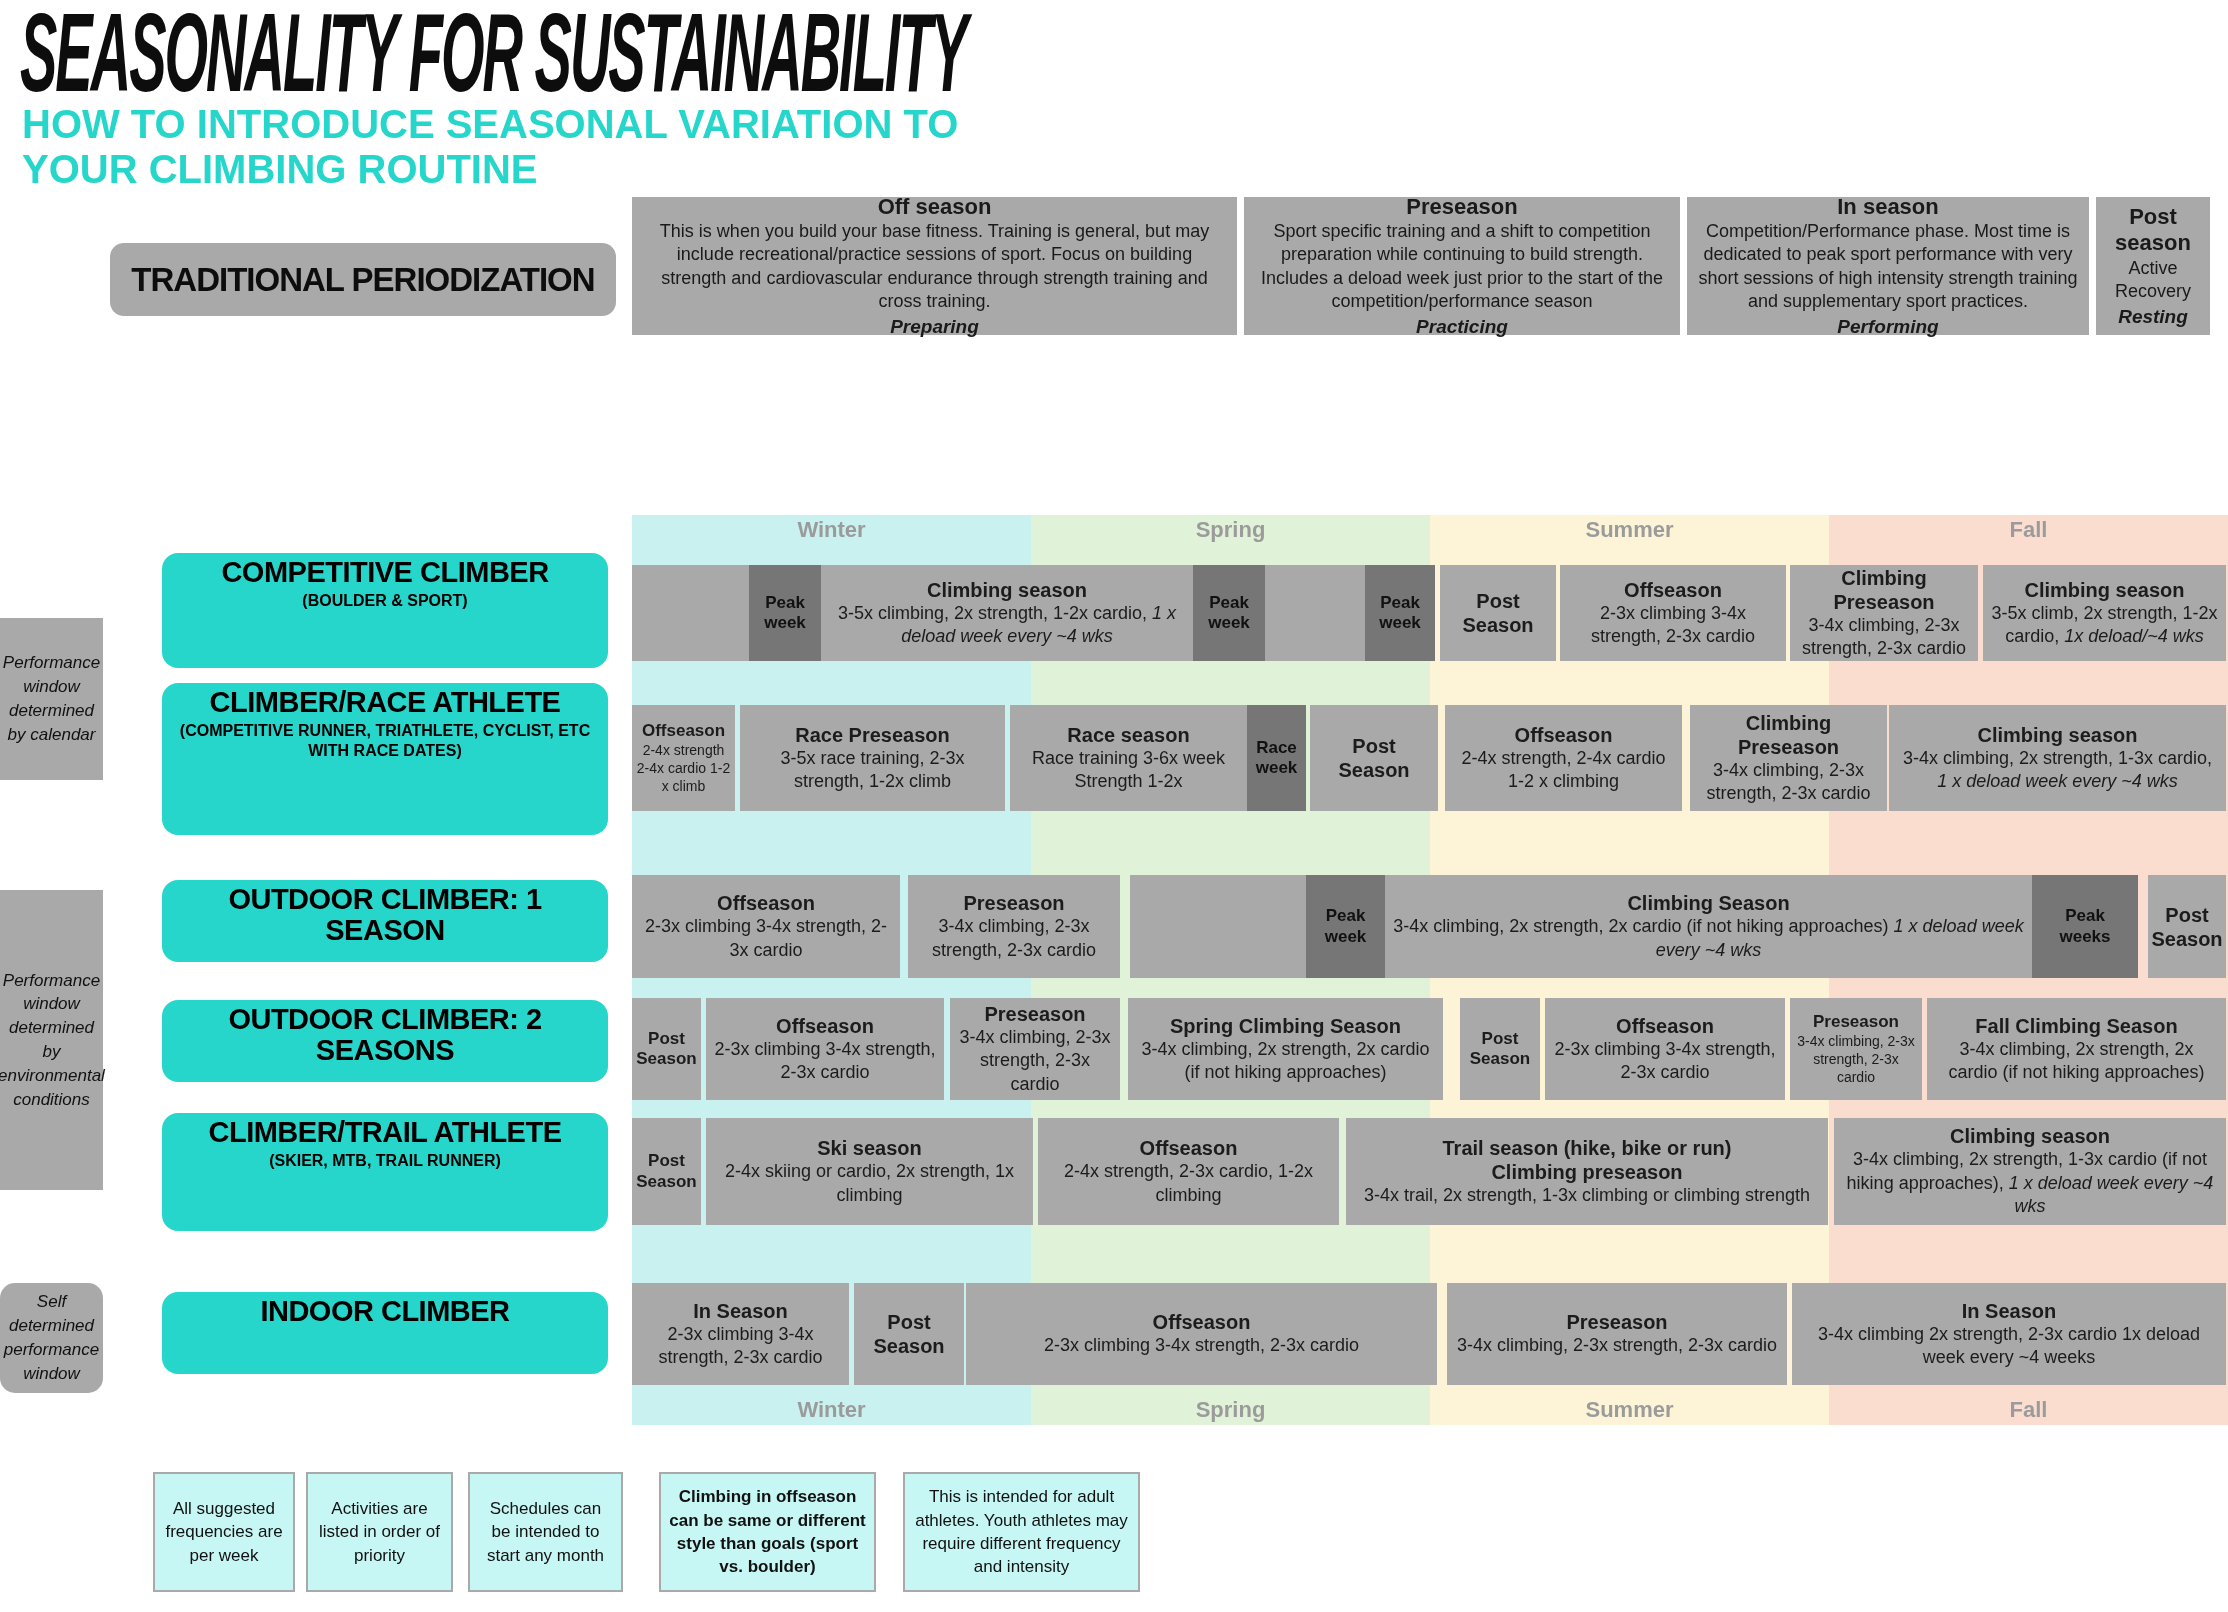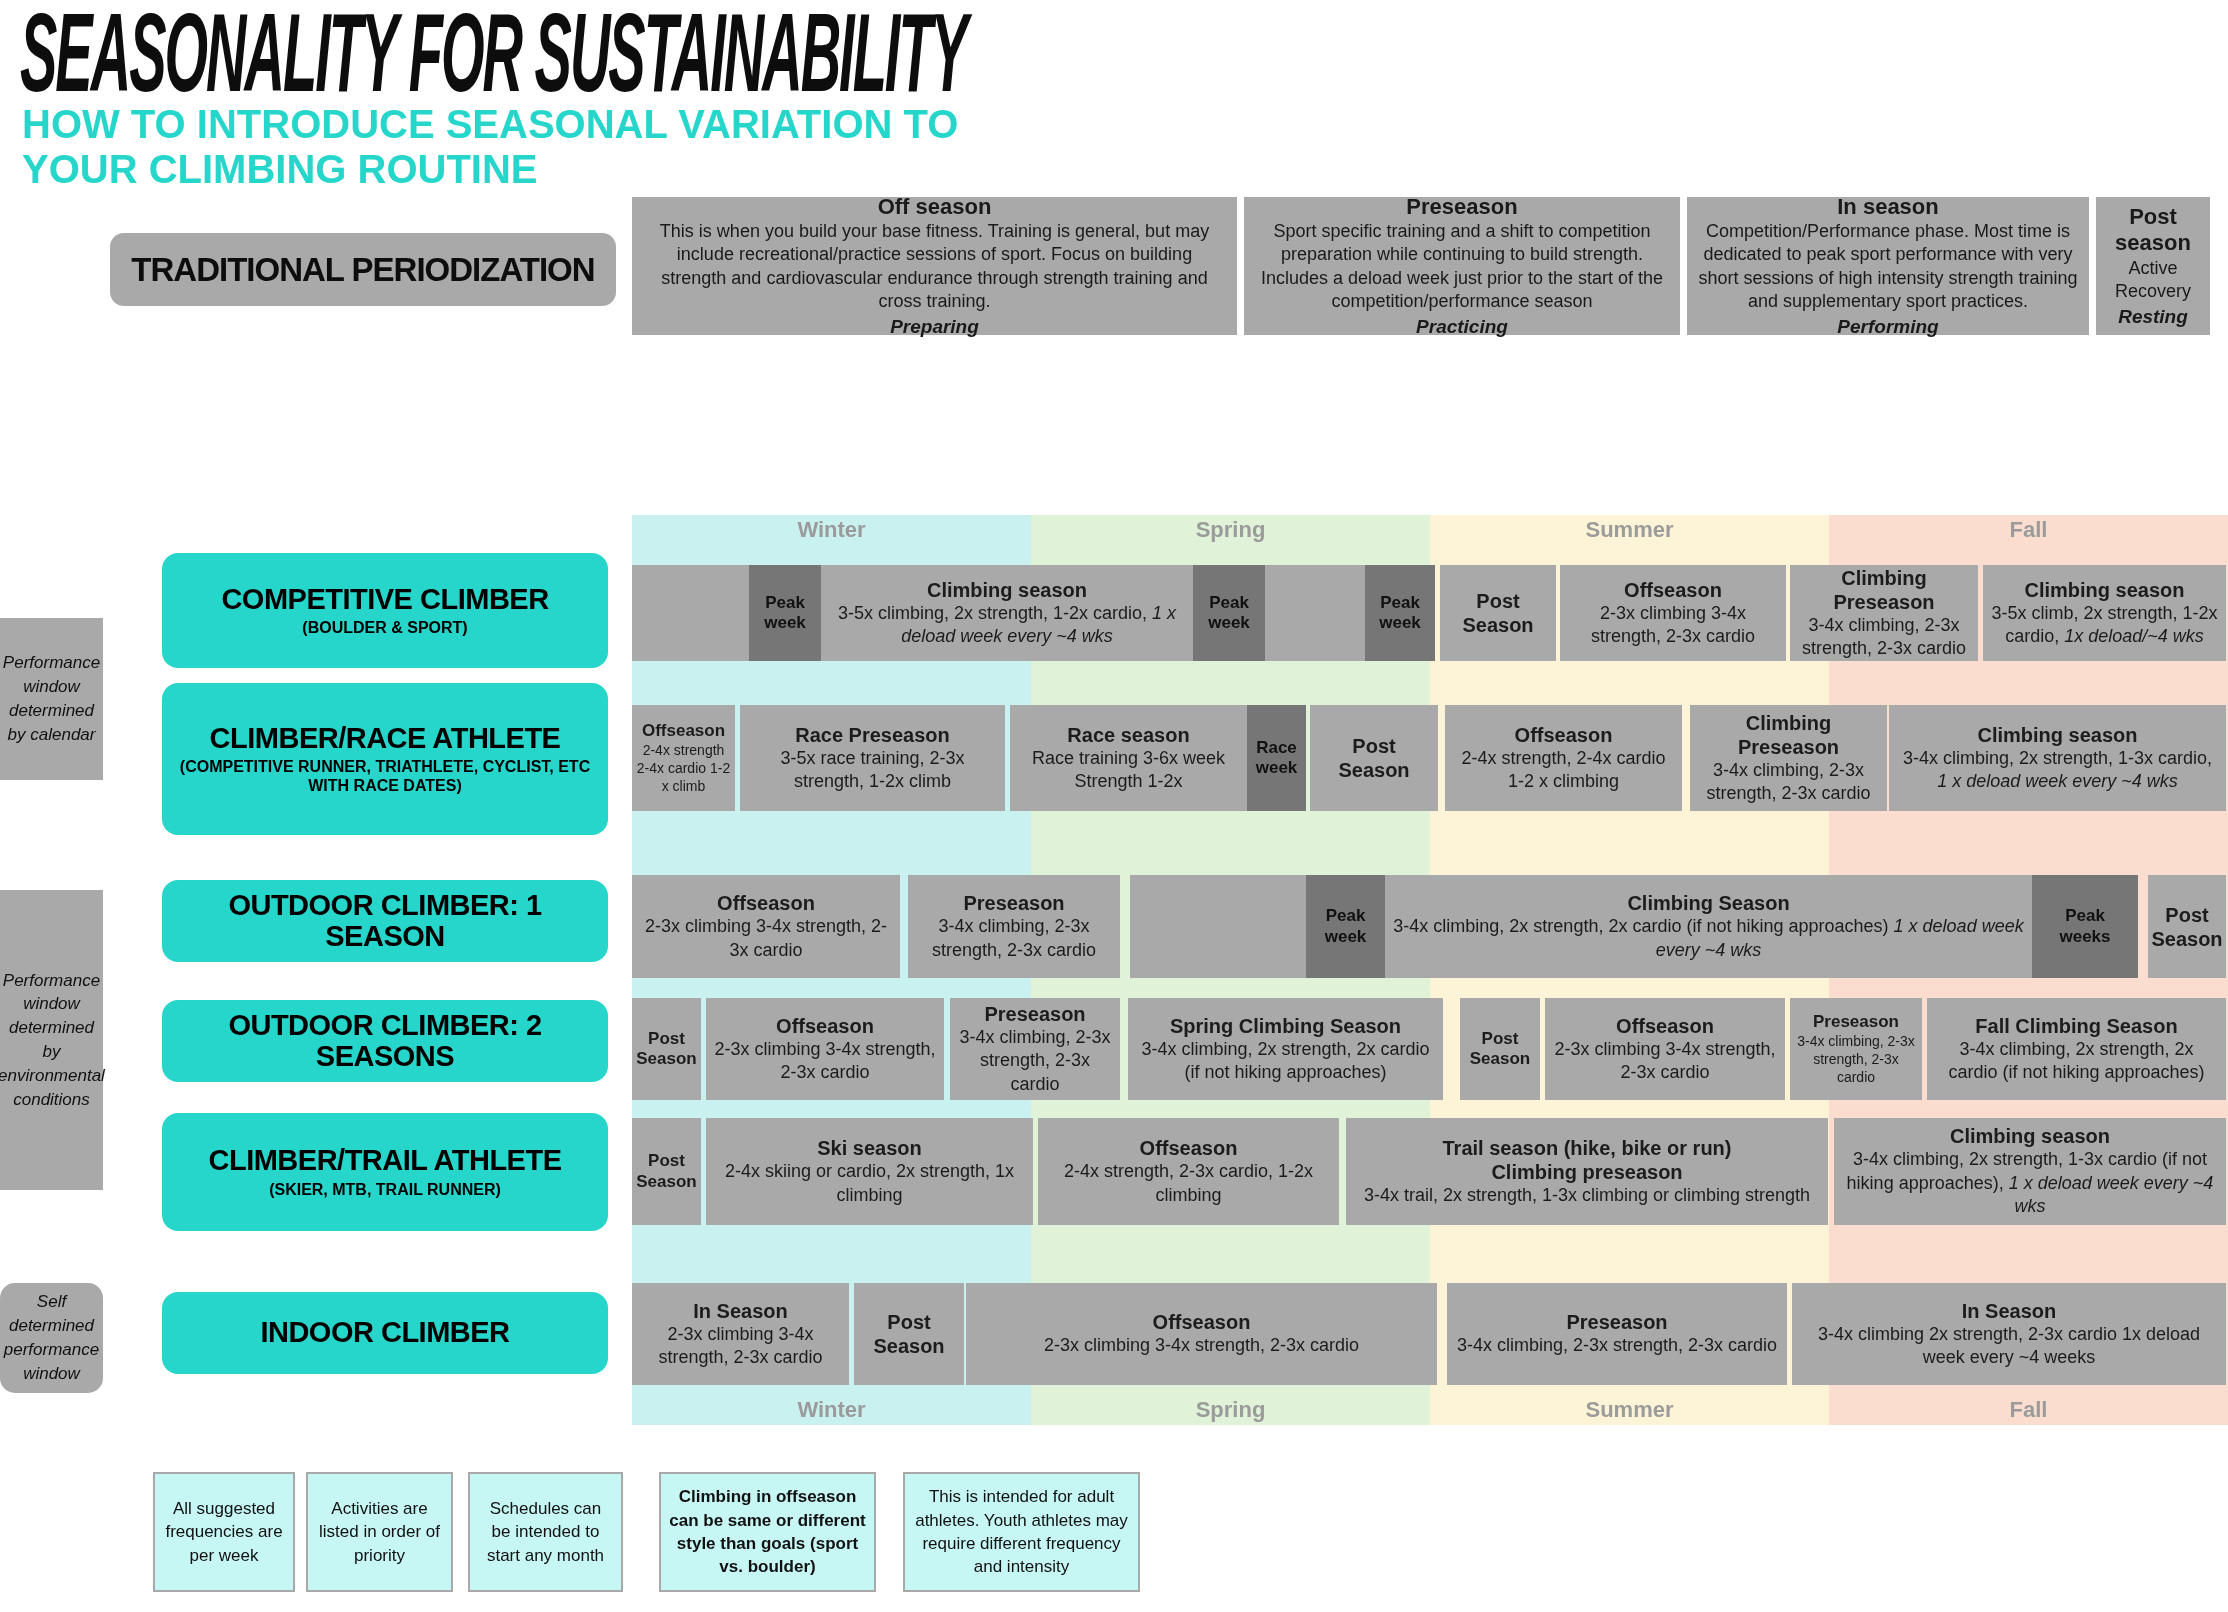--- a/index.html
+++ b/index.html
@@ -11,21 +11,21 @@
     position:absolute; left:20px; top:0px; white-space:nowrap;
     font-weight:bold; font-style:italic; font-size:112px; line-height:0.95;
     letter-spacing:-4px; transform:scaleX(0.5); transform-origin:left top;
     color:var(--ink,#0d0d0d);
   }
   #subtitle {
     position:absolute; left:22px; top:102px; width:1020px;
     font-weight:bold; font-size:40px; line-height:1.12; color:var(--teal,#27d6ca);
   }
   .trad-label {
-    position:absolute; left:110px; top:233px; width:506px; height:73px;
+    position:absolute; left:110px; top:243px; width:506px; height:73px;
     background:var(--gray,#a9a9a9); border-radius:14px;
     display:flex; align-items:center; justify-content:center; text-align:center;
     font-weight:bold; font-size:33px; letter-spacing:-1px; color:#0d0d0d;
   }
   .phase {
     position:absolute; top:197px; height:138px; background:var(--gray,#a9a9a9);
     display:flex; flex-direction:column; align-items:center; justify-content:center;
     text-align:center; padding:6px 10px; box-sizing:border-box; color:#1a1a1a;
   }
   .phase-title { font-weight:bold; font-size:22px; line-height:1.2; }
@@ -34,21 +34,21 @@
   .band { position:absolute; }
   .season-label {
     position:absolute; left:0; right:0; text-align:center;
     font-weight:bold; font-size:22px; color:#9b9b9b;
   }
   .season-label.top { top:2px; }
   .season-label.bottom { bottom:2px; }
   .row-header {
     position:absolute; left:162px; width:446px; background:var(--teal,#27d6ca);
     border-radius:16px; display:flex; flex-direction:column; align-items:center;
-    justify-content:center; text-align:center; color:#000; padding:4px 10px; box-sizing:border-box;
+    justify-content:flex-start; text-align:center; color:#000; padding:4px 10px; box-sizing:border-box;
   }
   .row-title { font-weight:bold; font-size:29px; letter-spacing:-0.5px; line-height:1.08; }
   .row-subtitle { font-weight:bold; font-size:16px; line-height:1.2; margin-top:3px; }
   .seg {
     position:absolute; background:var(--gray,#a9a9a9); color:#1c1c1c;
     display:flex; flex-direction:column; align-items:center; justify-content:center;
     text-align:center; padding:4px 7px; box-sizing:border-box;
   }
   .seg.dark { background:var(--dark,#767676); color:#111; }
   .seg.dark .seg-title { font-size:17px; line-height:1.2; }

